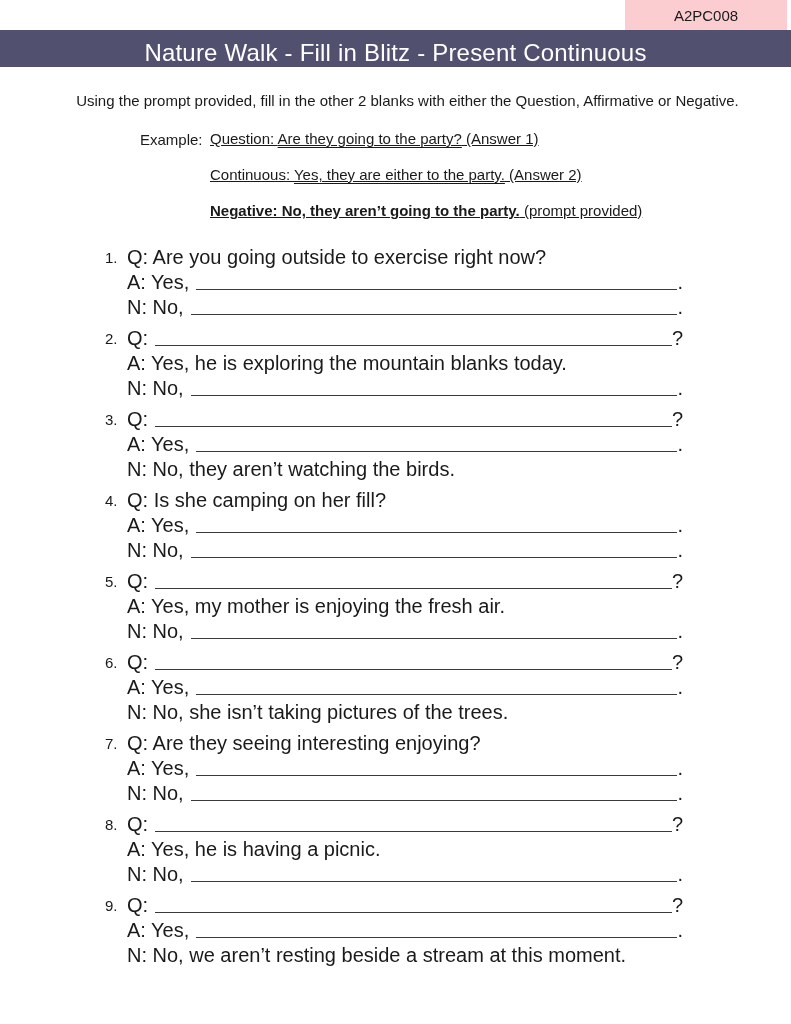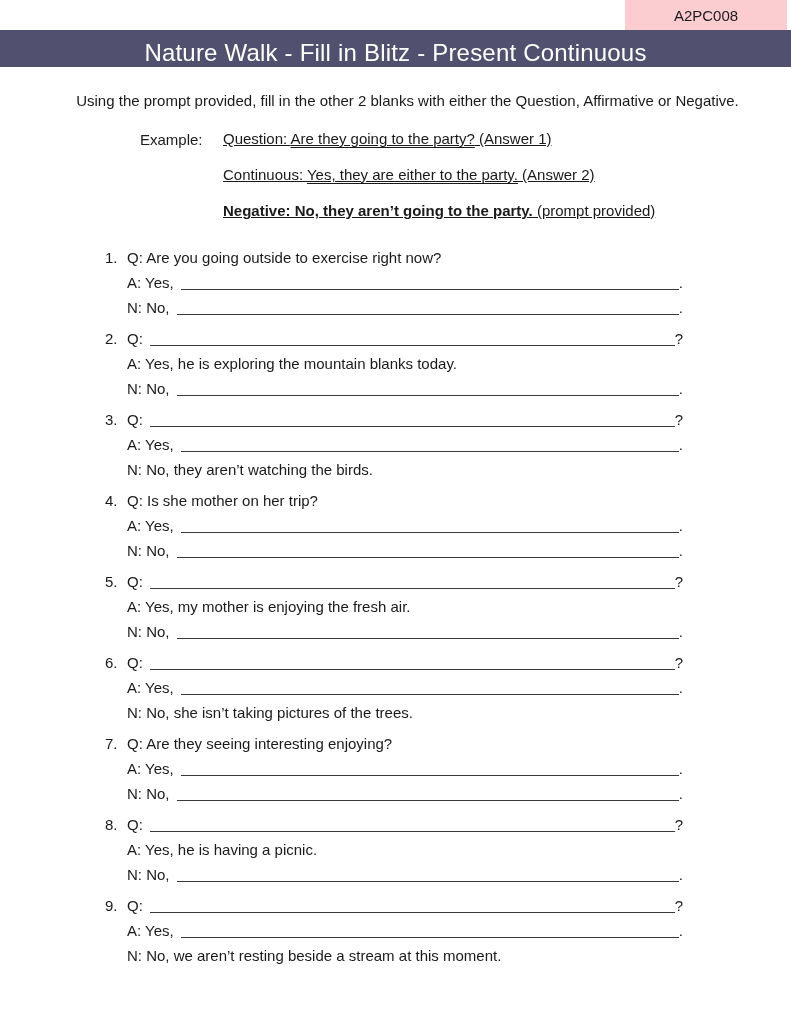--- a/index.html
+++ b/index.html
@@ -36,37 +36,36 @@
     width: 755px;
     text-align: center;
     font-size: 15px;
     margin-left: 30px;
   }
   .example {
     position: absolute;
     top: 131px; left: 140px;
     display: flex;
     font-size: 15px;
-    gap: 13px;
   }
   .example-label { width: 70px; flex: 0 0 70px; }
   .example-lines { margin-left: 0; text-decoration: underline; }
   .ex-line { margin-bottom: 20px; line-height: 16px; }
   .ex-line span { white-space: pre-wrap; }
   .u { text-decoration: underline; text-underline-offset: 3px; }
   .b { font-weight: bold; }
   .questions {
     position: absolute;
     top: 245px; left: 105px;
     width: 578px;
   }
   .q-item { display: flex; margin-bottom: 6px; }
   .q-num { flex: 0 0 22px; font-size: 15px; line-height: 25px; }
   .q-lines { flex: 1; }
-  .q-line { display: flex; font-size: 15px; line-height: 25px; height: 25px; }
+  .q-line { display: flex; font-size: 20px; line-height: 25px; height: 25px; }
   .line-text { white-space: pre; }
   .blank {
     flex: 1;
     margin: 0 0 5px 7px;
     border-bottom: 1.5px solid #3a3a3a;
   }
   .line-end { white-space: pre; }
 </style>
 </head>
 <body>
@@ -142,21 +141,21 @@
         </div>
         <div class="q-line">
           <span class="line-text">N: No, they aren’t watching the birds.</span>
         </div>
       </div>
     </div>
     <div class="q-item">
       <div class="q-num">4.</div>
       <div class="q-lines">
         <div class="q-line">
-          <span class="line-text">Q: Is she mother on her trip?</span>
+          <span class="line-text">Q: Is she camping on her fill?</span>
         </div>
         <div class="q-line">
           <span class="line-text">A: Yes,</span>
           <span class="blank"></span>
           <span class="line-end">.</span>
         </div>
         <div class="q-line">
           <span class="line-text">N: No,</span>
           <span class="blank"></span>
           <span class="line-end">.</span>

